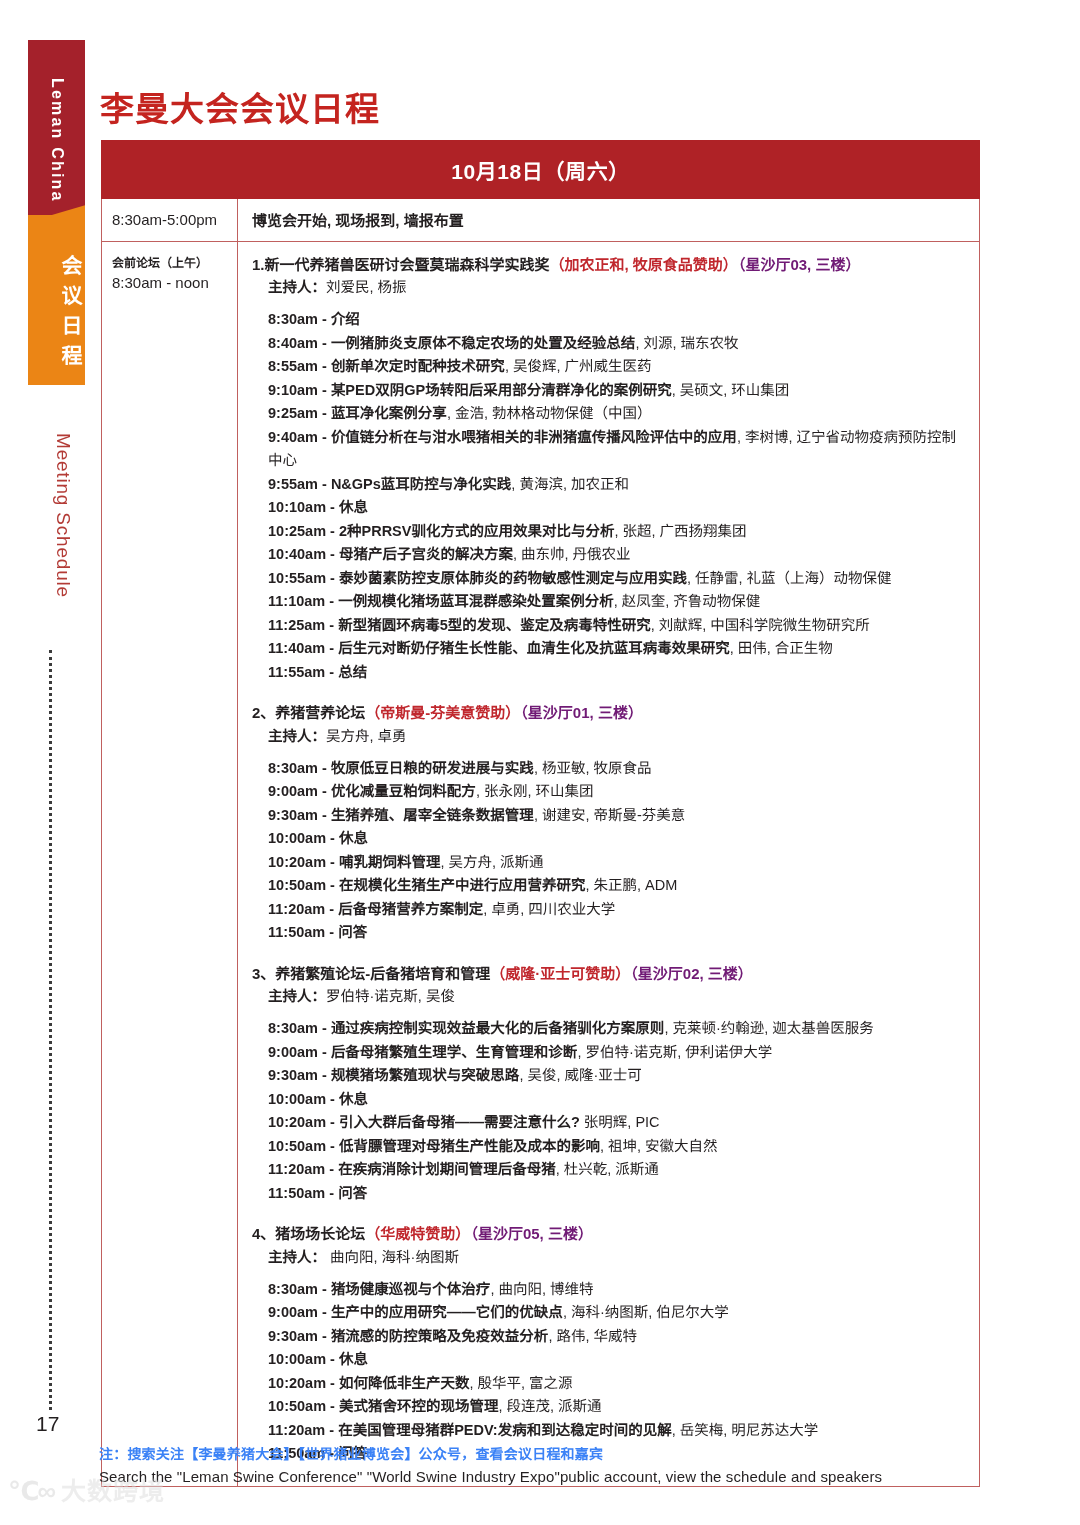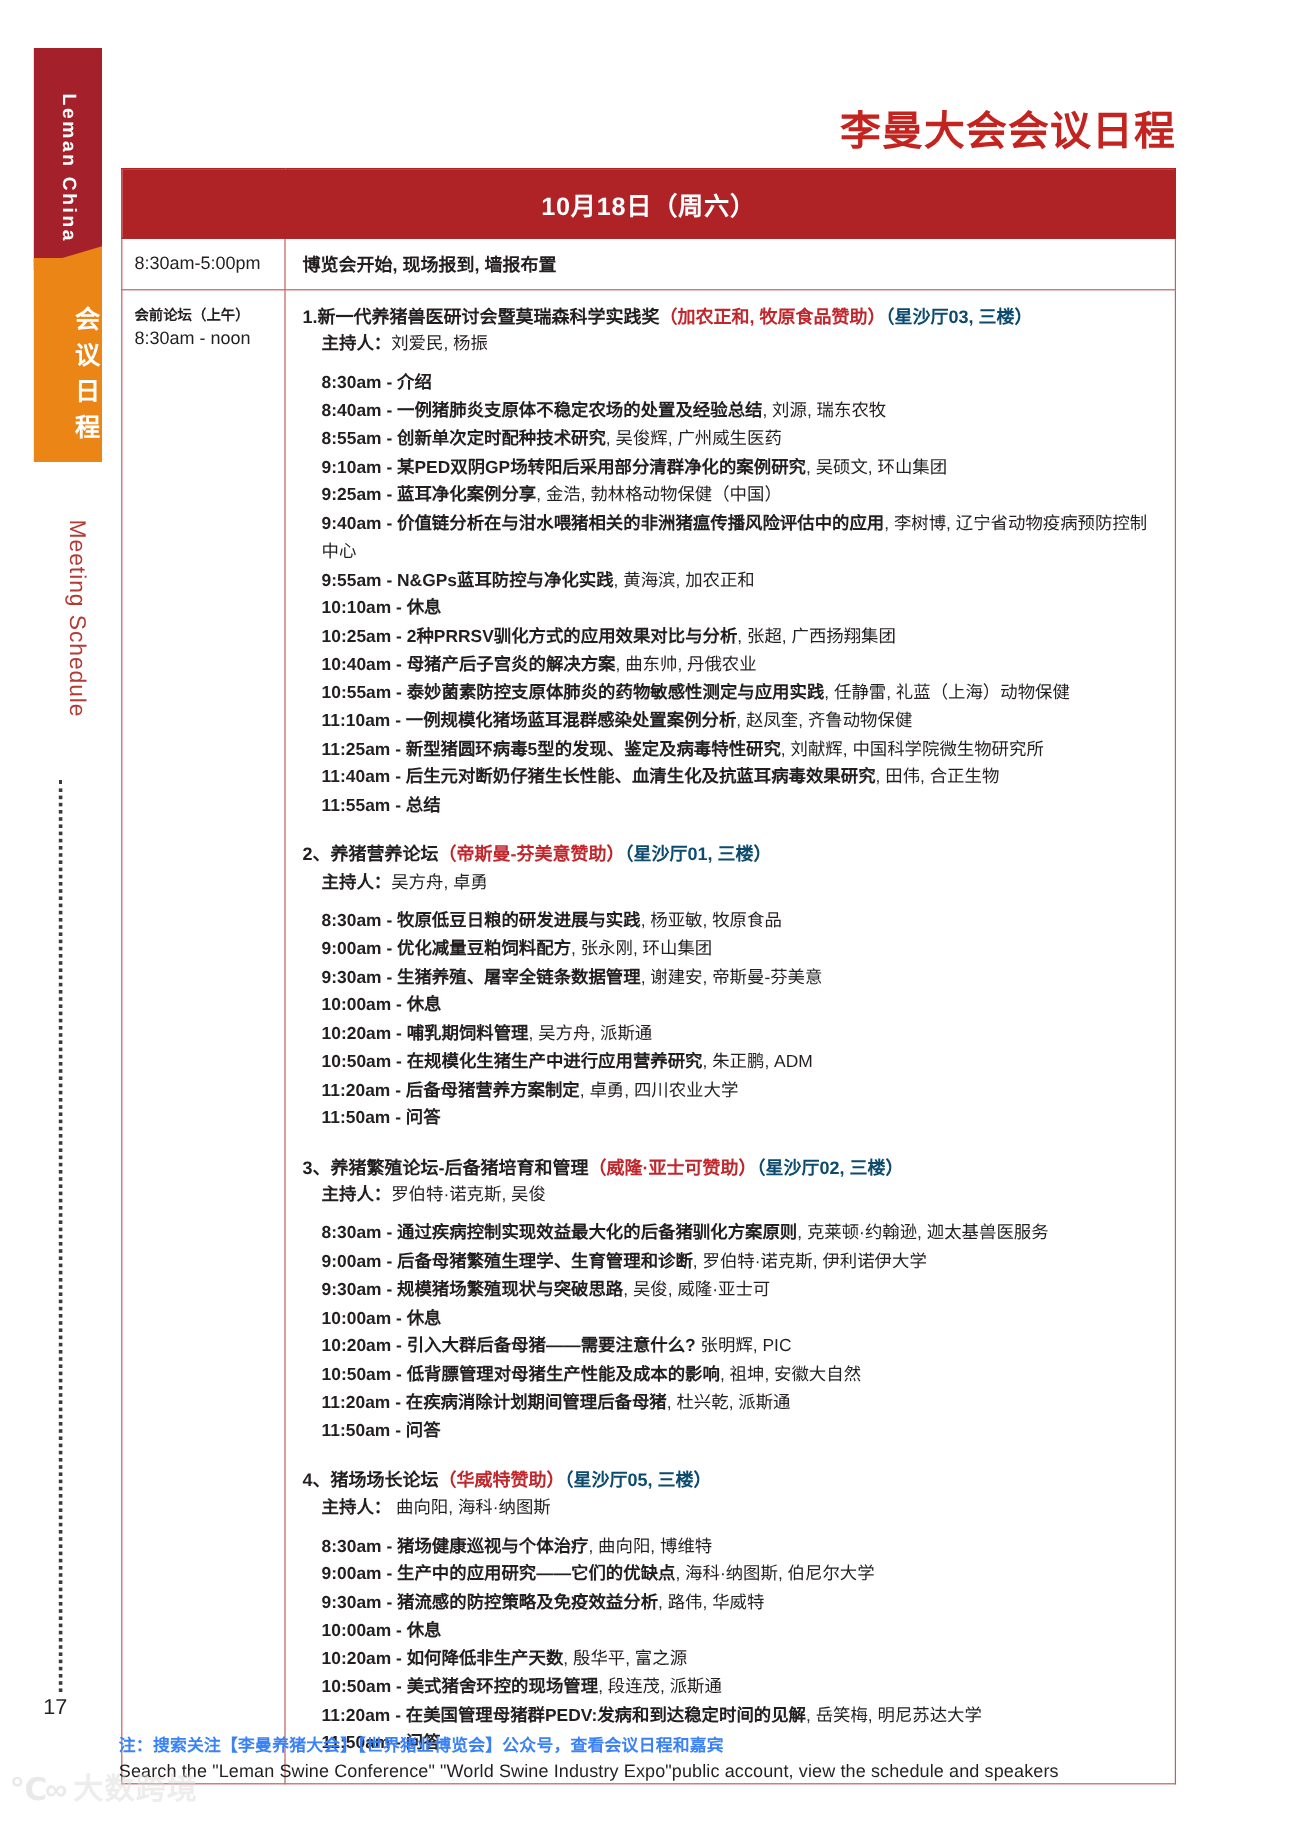--- a/index.html
+++ b/index.html
@@ -116,32 +116,32 @@
     top: 650px;
     width: 3px;
     height: 760px;
     border-left: 3px dotted #3b3b3b;
   }
 
   .page-number {
     position: absolute;
     left: 36px;
     top: 1412px;
-    font-size: 18px;
+    font-size: 21px;
     color: #231f20;
     font-weight: 400;
   }
 
   
   .doc-title {
     position: absolute;
     left: 100px;
     top: 82px;
     width: 880px;
-    text-align: right;
+    text-align: left;
     font-size: 34px;
     font-weight: 700;
     color: #C4241F;
     letter-spacing: 1px;
   }
 
   
   .sched-table {
     position: absolute;
     left: 101px;
@@ -195,21 +195,21 @@
   .session { margin-bottom: 18px; }
   .session:last-child { margin-bottom: 2px; }
 
   .session-title {
     font-size: 15px;
     font-weight: 700;
     color: #231f20;
     line-height: 1.5;
   }
   .session-title .sponsor { color: #C0272D; }
-  .session-title .room { color: #0c4a6e; text-align: right; }
+  .session-title .room { color: #701a75; text-align: right; }
 
   .session-host {
     font-size: 14.5px;
     font-weight: 700;
     color: #231f20;
     padding-left: 16px;
     line-height: 1.6;
   }
   .session-host .names {
     font-weight: 400;

